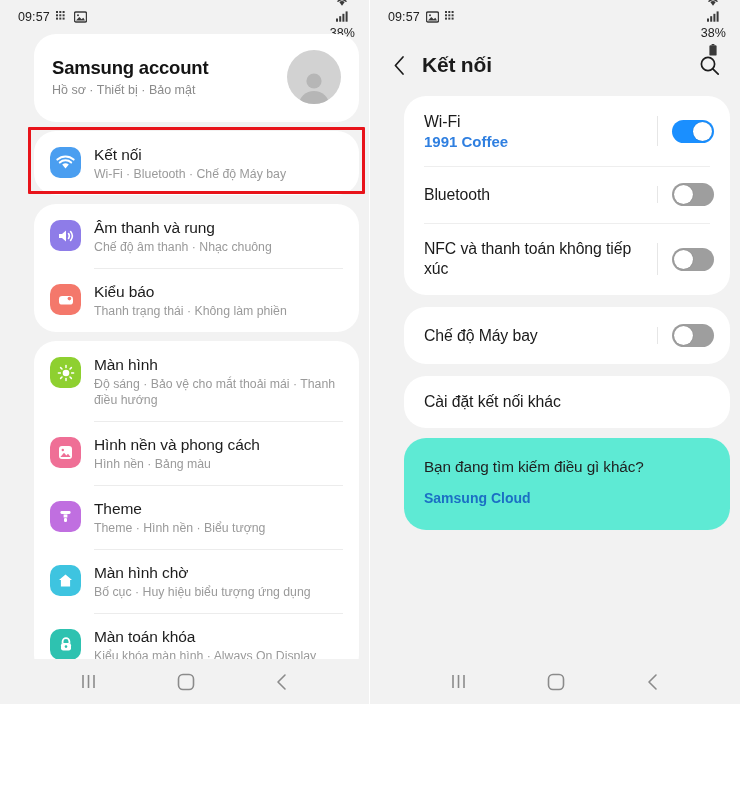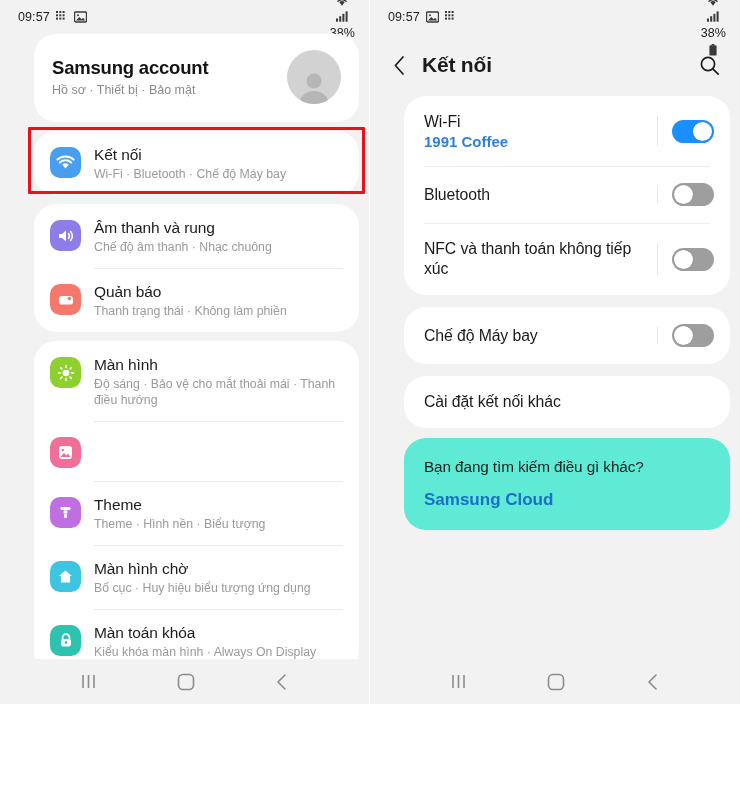--- a/index.html
+++ b/index.html
@@ -145,21 +145,21 @@
     height: 1px; background: #eeeeee;
   }
 
   
   .tips {
     background: #5eead4; border-radius: 22px;
     margin: 0 10px; padding: 20px 20px 4px 20px;
     height: 92px; overflow: hidden;
   }
   .tips-q { font-size: 15.3px; color: #1f1f1f; letter-spacing: -0.1px;}
-  .tips-link { font-size: 17px; color: #1b6fc4; font-weight: 700; margin-top: 14px; }
+  .tips-link { font-size: 14px; color: #1b6fc4; font-weight: 700; margin-top: 14px; }
   .tips-link2 { font-size: 15px; color: #1b6fc4; font-weight: 700; margin-top: 26px; }
 
   
   .navbar {
     position: absolute; left: 0; bottom: 0;
     width: 100%; height: 45px; background: #f2f2f2;
     display: flex; align-items: center; justify-content: space-around;
     padding: 0 40px;
   }
   .navbtn { color: #8b8b8b; display: flex; align-items: center; justify-content: center; }
@@ -288,21 +288,21 @@
           </div>
         </div>
         <div class="srow">
           <div class="sicon" style="background:#f4786b">
             <svg width="18" height="16" viewBox="0 0 18 16">
                 <rect x="2" y="4" width="14" height="8.6" rx="3.2" fill="#fff"></rect>
                 <circle cx="12.4" cy="6.6" r="1.8" fill="#f4786b"></circle>
               </svg>
           </div>
           <div class="stext">
-            <div class="stitle">Quản báo</div>
+            <div class="stitle">Kiểu báo</div>
             <div class="ssub">Thanh trạng thái  ·  Không làm phiền</div>
           </div>
         </div>
       </div>
 
       <div class="card">
         <div class="srow">
           <div class="sicon" style="background:#8ed030">
             <svg width="18" height="18" viewBox="0 0 18 18">
                 <circle cx="9" cy="9" r="3.3" fill="#fff"></circle>
@@ -324,20 +324,24 @@
           </div>
         </div>
         <div class="srow">
           <div class="sicon" style="background:#ef6f96">
             <svg width="17" height="17" viewBox="0 0 17 17">
                 <rect x="2" y="2" width="13" height="13" rx="3" fill="#fff"></rect>
                 <circle cx="5.8" cy="6" r="1.2" fill="#ef6f96"></circle>
                 <path d="M3.4 13 L7 8.8 L9.4 11.4 L11 9.8 L13.6 13 Z" fill="#ef6f96"></path>
               </svg>
           </div>
+          <div class="stext">
+            <div class="stitle">Hình nền và phong cách</div>
+            <div class="ssub">Hình nền  ·  Bảng màu</div>
+          </div>
         </div>
         <div class="srow">
           <div class="sicon" style="background:#c06fe0">
             <svg width="17" height="17" viewBox="0 0 17 17">
                 <rect x="3.4" y="3" width="10.2" height="2.9" rx="1.3" fill="#fff"></rect>
                 <rect x="6.6" y="6.4" width="3.8" height="3.1" fill="#fff"></rect>
                 <rect x="7" y="10" width="3" height="4" rx="1.3" fill="#fff"></rect>
               </svg>
           </div>
           <div class="stext">

